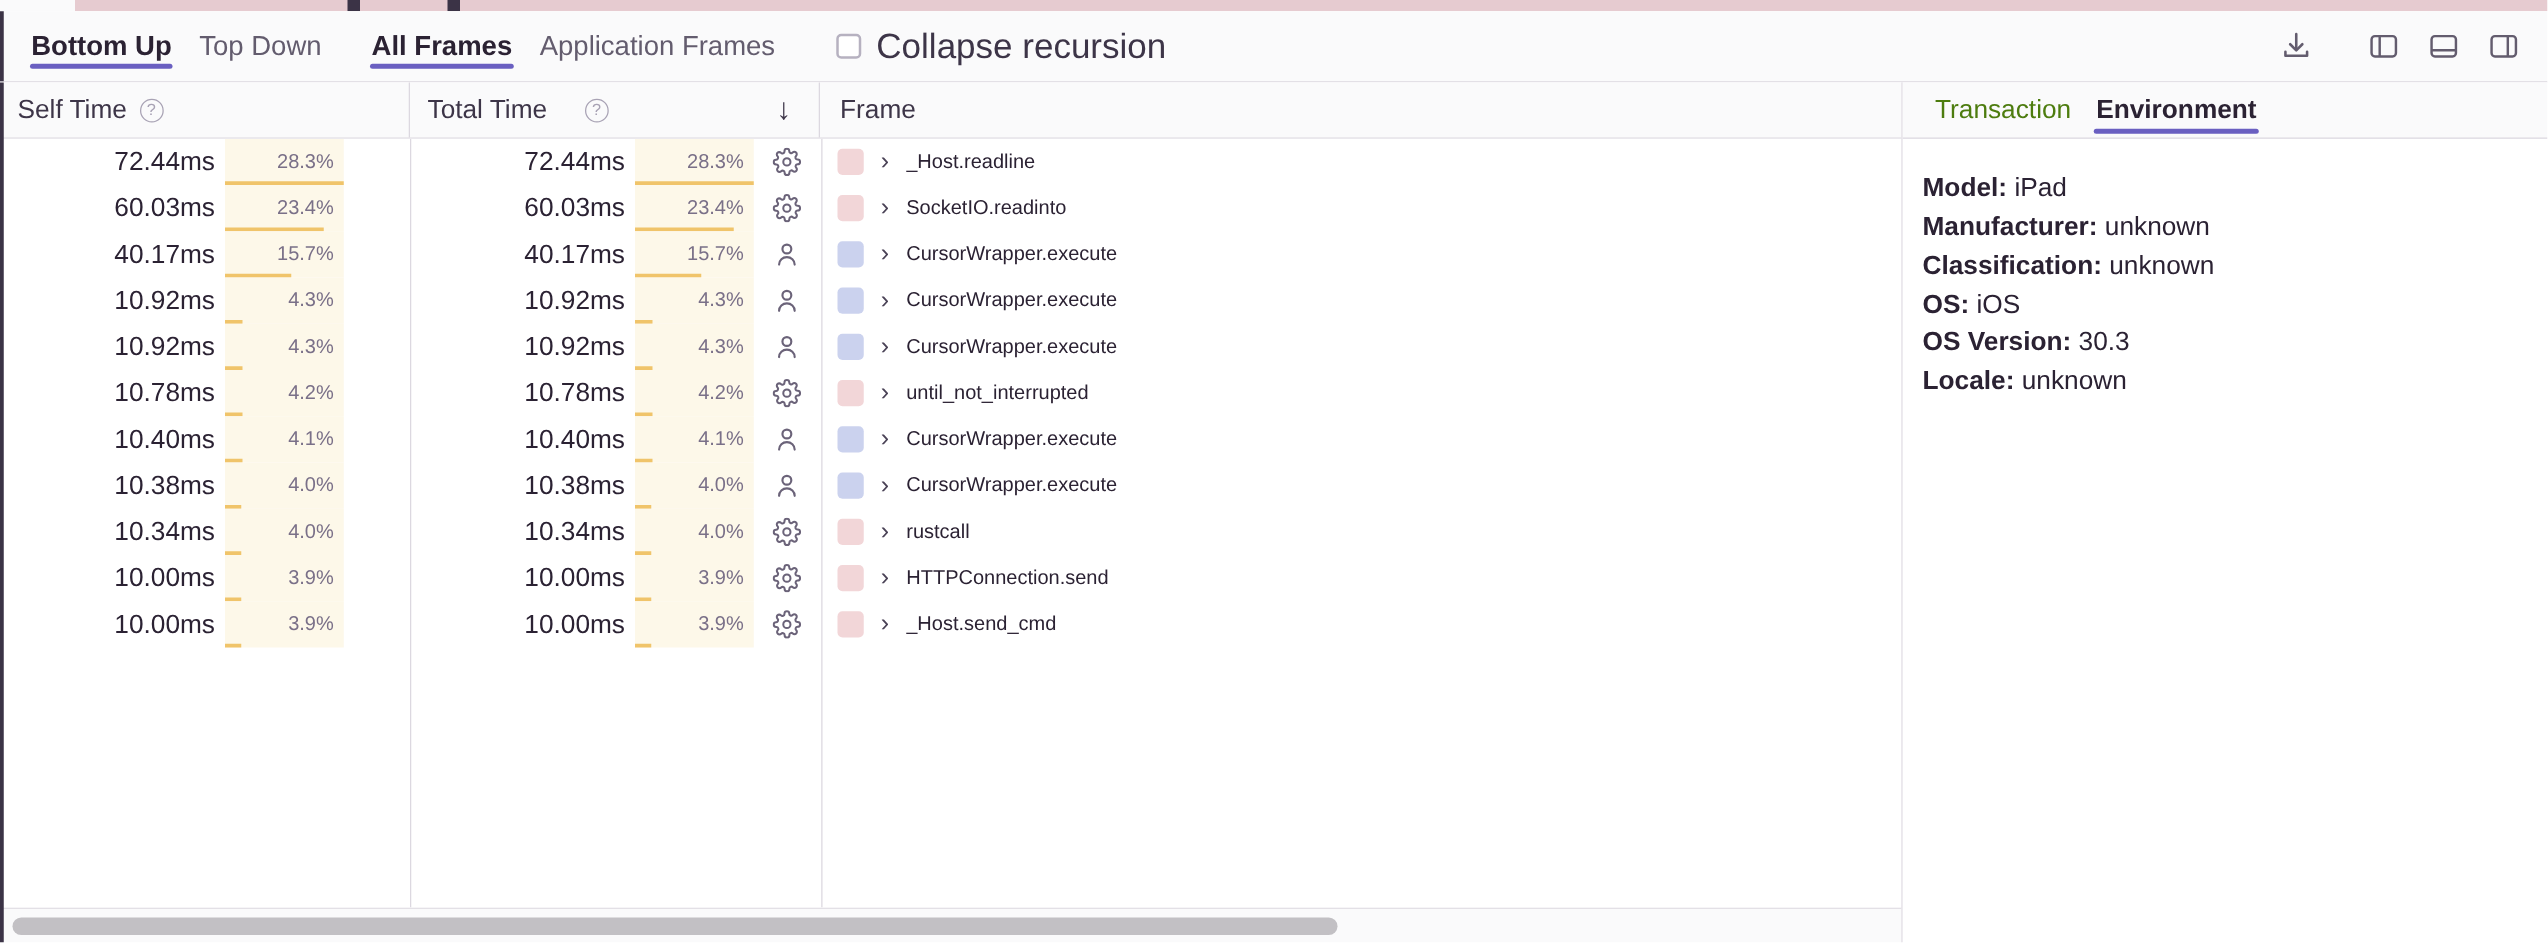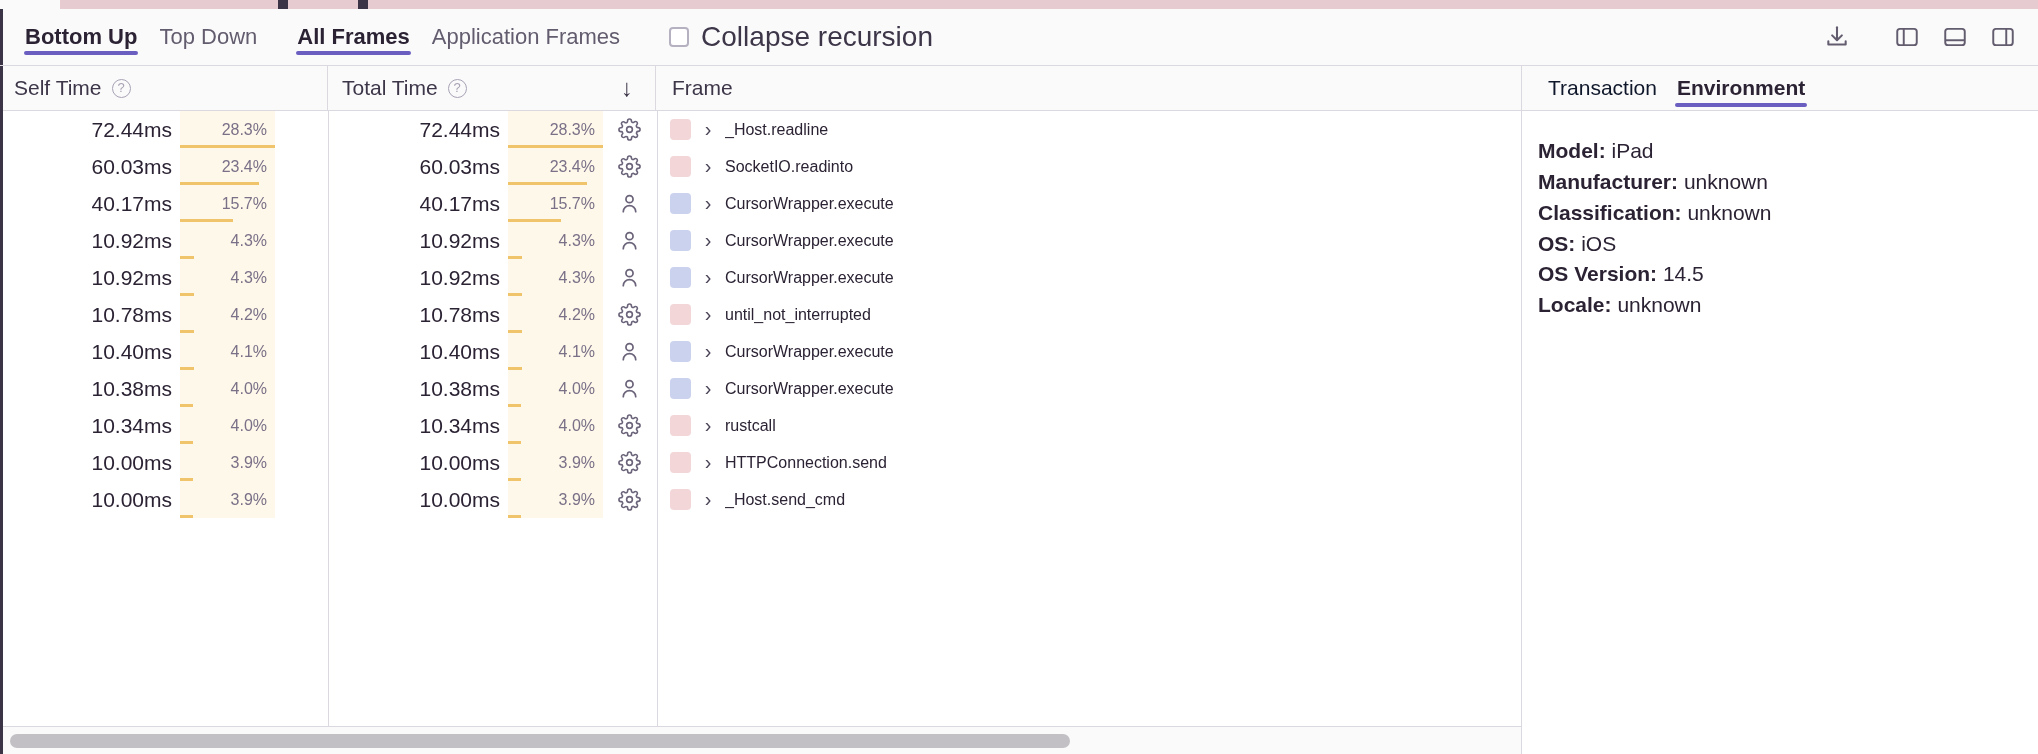--- a/index.html
+++ b/index.html
@@ -157,21 +157,21 @@
   .hcell {
     display: flex;
     align-items: center;
     font-size: 21px;
     color: #3d3548;
     border-right: 1px solid #dcd8e0;
     cursor: pointer;
     position: relative;
   }
   .hcell.self  { width: 328px; flex: 0 0 328px; padding-left: 14px; }
-  .hcell.total { width: 328px; flex: 0 0 328px; padding-left: 14px; }
+  .hcell.total { width: 328px; flex: 0 0 328px; padding-left: 14px; gap: 20px; }
   .hcell.frame { flex: 1 1 auto; padding-left: 16px; border-right: none; }
   .hcell .qmark {
     margin-left: 10px;
     width: 19px; height: 19px;
     border: 1.6px solid #a8a2b4;
     border-radius: 50%;
     color: #a8a2b4;
     font-size: 13px;
     line-height: 16px;
     text-align: center;
@@ -311,21 +311,21 @@
     display: flex;
     align-items: stretch;
     padding-left: 16px;
   }
   .rtab {
     display: flex;
     align-items: center;
     position: relative;
     padding: 0 10px;
     font-size: 21px;
-    color: #0f172a;
+    color: #4d7c0f;
     cursor: pointer;
     white-space: nowrap;
   }
   .rtab.active { color: #2b2233; font-weight: bold; }
   .rtab.active::after {
     content: "";
     position: absolute;
     left: 8px; right: 8px;
     bottom: 3px;
     height: 4px;
@@ -651,20 +651,20 @@
         <div class="rtab active">
           <span>Environment</span>
         </div>
       </div>
       <div class="rbody">
         <div id="kv-host">
             <div class="kv"><b>Model:</b> <span class="val">iPad</span></div>
             <div class="kv"><b>Manufacturer:</b> <span class="val">unknown</span></div>
             <div class="kv"><b>Classification:</b> <span class="val">unknown</span></div>
             <div class="kv"><b>OS:</b> <span class="val">iOS</span></div>
-            <div class="kv"><b>OS Version:</b> <span class="val">14.5</span></div>
+            <div class="kv"><b>OS Version:</b> <span class="val">30.3</span></div>
             <div class="kv"><b>Locale:</b> <span class="val">unknown</span></div>
           </div>
       </div>
     </div>
 
   </div>
 </div>
 
 </body></html>

